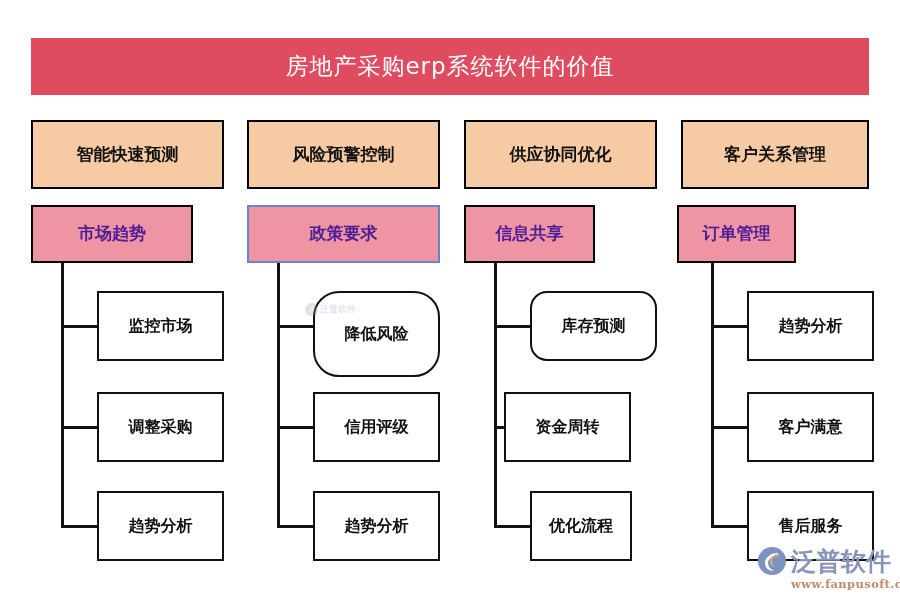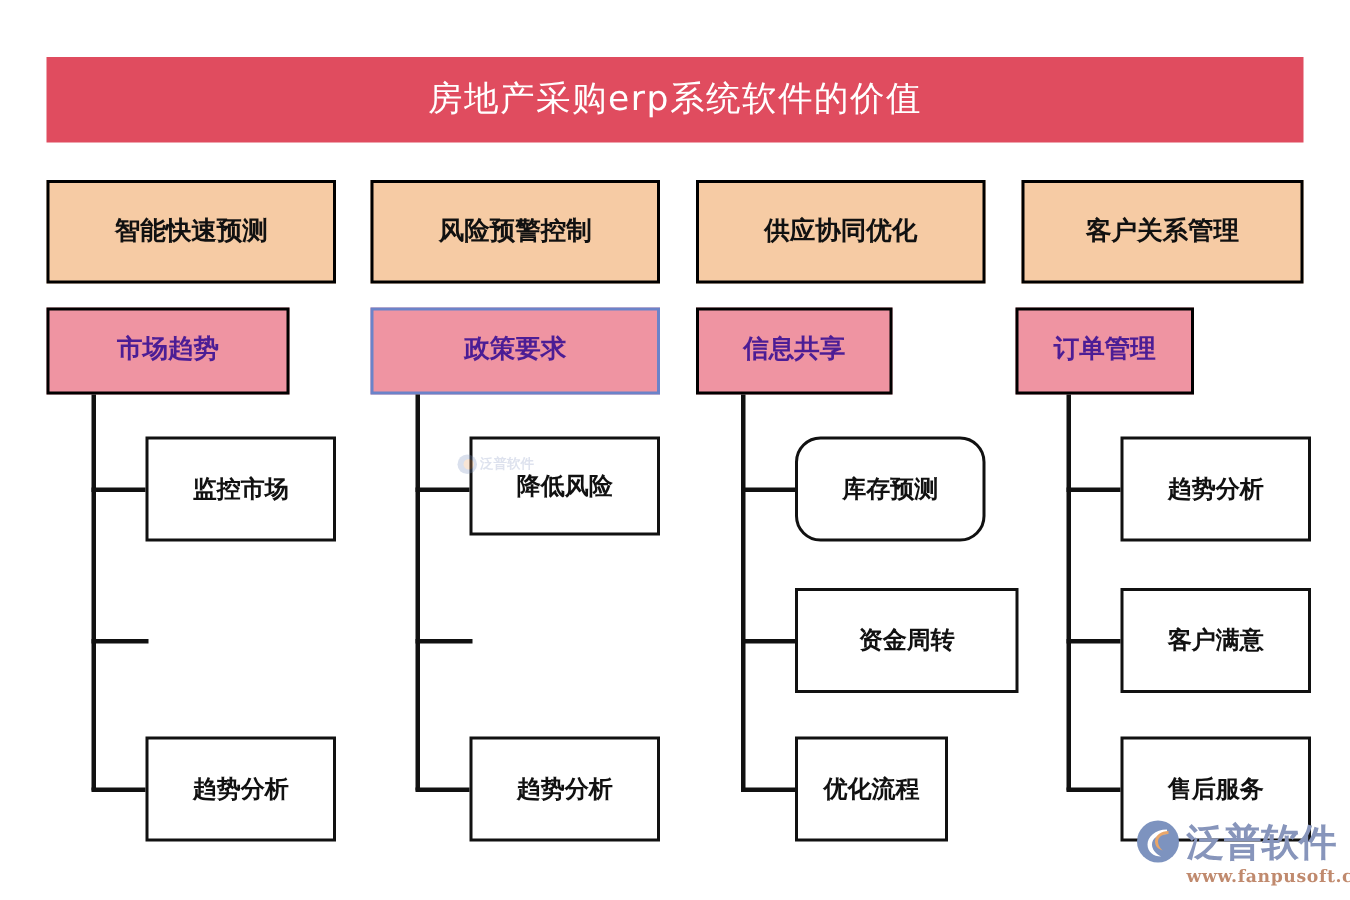--- a/index.html
+++ b/index.html
@@ -177,50 +177,52 @@
   <div class="node level1" style="left:31px; top:120px; width:193px; height:69px;">智能快速预测</div>
 
   <div class="node level2" style="left:31px; top:205px; width:162px; height:58px;">市场趋势</div>
 
   <div class="conn v" style="left:61px; top:263px; width:3px; height:264px;"></div>
   <div class="conn h" style="left:61px; top:325px; width:38px; height:3px;"></div>
   <div class="conn h" style="left:61px; top:426px; width:38px; height:3px;"></div>
   <div class="conn h" style="left:61px; top:525px; width:38px; height:3px;"></div>
 
   <div class="node leaf" style="left:97px; top:291px; width:127px; height:70px;">监控市场</div>
+  <div class="node leaf" style="left:97px; top:392px; width:127px; height:70px;">调整采购</div>
   <div class="node leaf" style="left:97px; top:491px; width:127px; height:70px;">趋势分析</div>
 
   <div class="node level1" style="left:247px; top:120px; width:193px; height:69px;">风险预警控制</div>
 
   <div class="node level2 selected" style="left:247px; top:205px; width:193px; height:58px;">政策要求</div>
 
   <div class="conn v" style="left:277px; top:263px; width:3px; height:264px;"></div>
   <div class="conn h" style="left:277px; top:325px; width:38px; height:3px;"></div>
   <div class="conn h" style="left:277px; top:426px; width:38px; height:3px;"></div>
   <div class="conn h" style="left:277px; top:525px; width:38px; height:3px;"></div>
 
-  <div class="node leaf" style="left:313px; top:291px; width:127px; height:66px;">降低风险</div>
+  <div class="node leaf" style="left:313px; top:291px; width:127px; height:86px;border-radius:26px;">降低风险</div>
+  <div class="node leaf" style="left:313px; top:392px; width:127px; height:70px;">信用评级</div>
   <div class="node leaf" style="left:313px; top:491px; width:127px; height:70px;">趋势分析</div>
 
   <div class="wm-small" style="left:305px; top:303px;">
     <span class="wm-mark"></span>
     <span class="wm-txt">泛普软件</span>
   </div>
 
   <div class="node level1" style="left:464px; top:120px; width:193px; height:69px;">供应协同优化</div>
 
   <div class="node level2" style="left:464px; top:205px; width:131px; height:58px;">信息共享</div>
 
   <div class="conn v" style="left:494px; top:263px; width:3px; height:264px;"></div>
   <div class="conn h" style="left:494px; top:325px; width:38px; height:3px;"></div>
   <div class="conn h" style="left:494px; top:426px; width:38px; height:3px;"></div>
   <div class="conn h" style="left:494px; top:525px; width:38px; height:3px;"></div>
 
   <div class="node leaf" style="left:530px; top:291px; width:127px; height:70px;border-radius:17px;">库存预测</div>
-  <div class="node leaf" style="left:530px; top:392px; width:149px; height:70px;">资金周转</div>
+  <div class="node leaf" style="left:504px; top:392px; width:127px; height:70px;">资金周转</div>
   <div class="node leaf" style="left:530px; top:491px; width:102px; height:70px;">优化流程</div>
 
   <div class="node level1" style="left:681px; top:120px; width:188px; height:69px;">客户关系管理</div>
 
   <div class="node level2" style="left:657px; top:205px; width:119px; height:58px;margin-left:20px;">订单管理</div>
 
   <div class="conn v" style="left:711px; top:263px; width:3px; height:264px;"></div>
   <div class="conn h" style="left:711px; top:325px; width:38px; height:3px;"></div>
   <div class="conn h" style="left:711px; top:426px; width:38px; height:3px;"></div>
   <div class="conn h" style="left:711px; top:525px; width:38px; height:3px;"></div>

